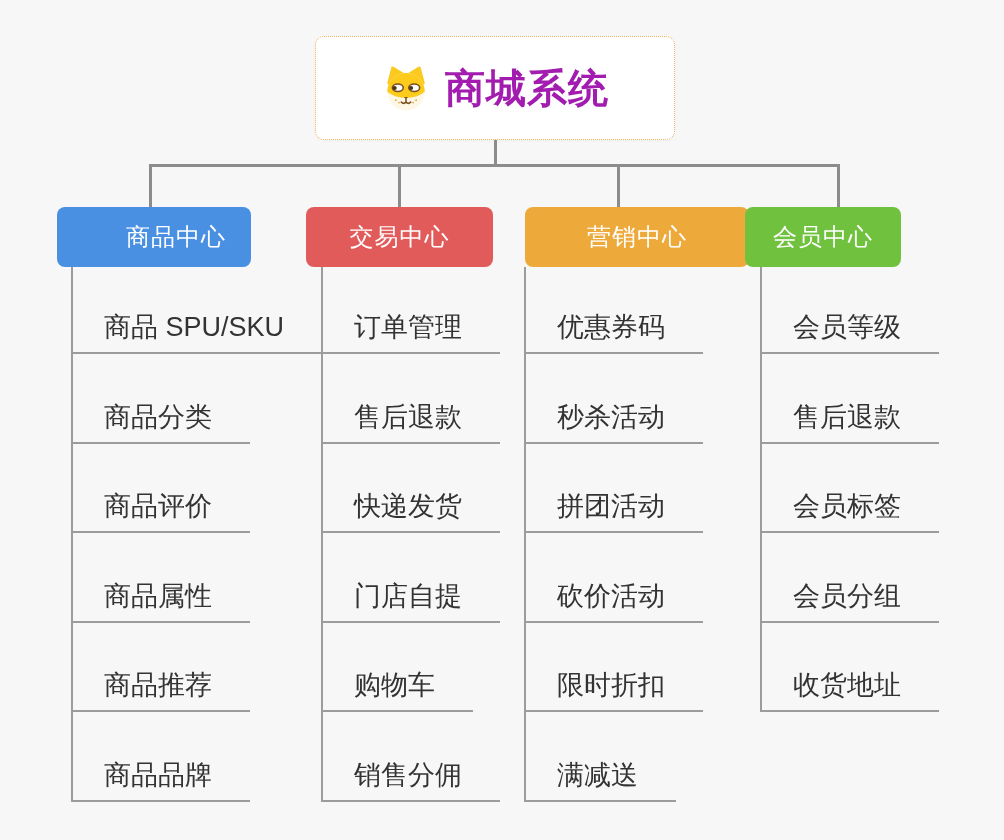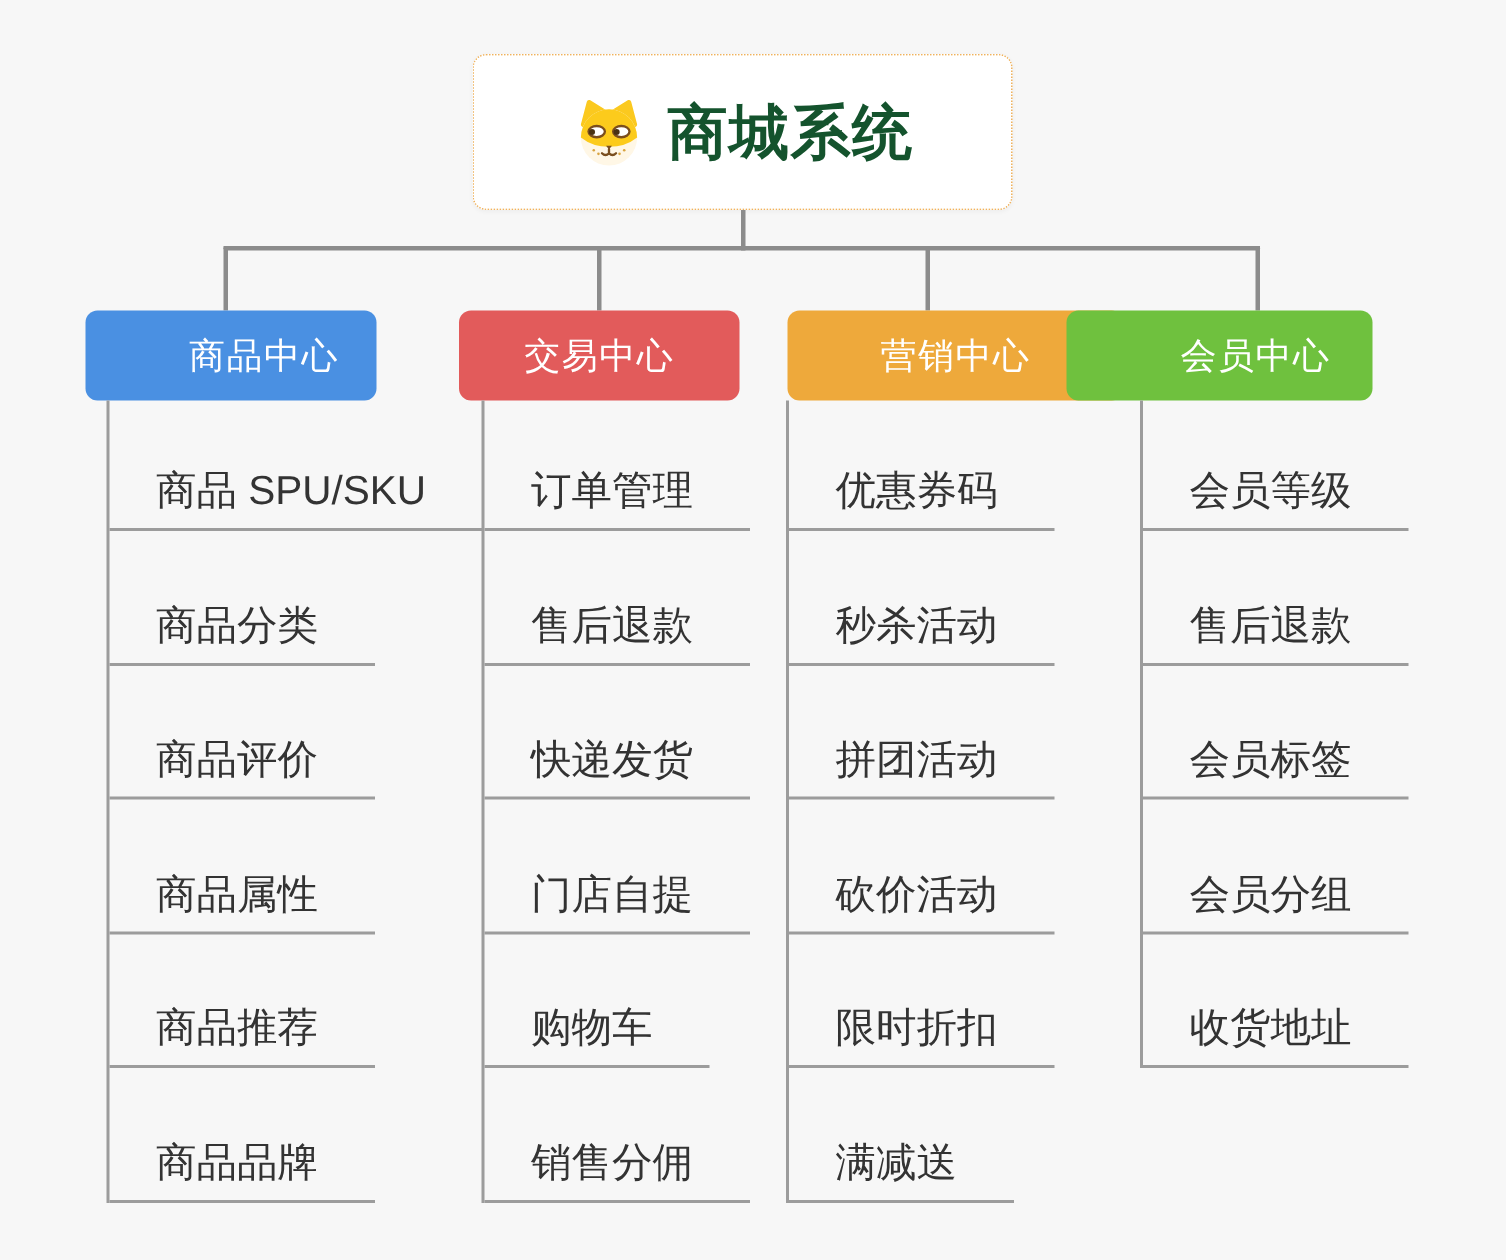--- a/index.html
+++ b/index.html
@@ -26,21 +26,21 @@
   .line.v{width:3px;}
   
   .branch-box{
     position:absolute;top:207px;height:60px;border-radius:8px;
     display:flex;align-items:center;justify-content:center;
     color:#ffffff;font-size:24px;letter-spacing:1px;
   }
   .branch-box.b1{left:57px;width:150px;padding-left:44px;}
   .branch-box.b2{left:306px;width:187px;text-align:right;}
   .branch-box.b3{left:525px;width:224px;}
-  .branch-box.b4{left:711px;width:156px;padding-left:48px;}
+  .branch-box.b4{left:745px;width:156px;}
   
   .col{
     position:absolute;top:267px;border-left:2px solid #9c9c9c;
   }
   .col.c1{left:71px;}
   .col.c2{left:321px;}
   .col.c3{left:524px;}
   .col.c4{left:760px;}
   .row{height:89.5px;display:flex;align-items:flex-end;}
   .row:first-child{height:87px;}
@@ -64,21 +64,21 @@
     <ellipse cx="42.5" cy="29" rx="7" ry="4.8" fill="#ffffff" stroke="#7a4e1e" stroke-width="2"></ellipse>
     <circle cx="17.5" cy="29.4" r="2.6" fill="#4a3214"></circle>
     <circle cx="38.5" cy="29.4" r="2.6" fill="#4a3214"></circle>
     <path d="M29.5 41 L34.5 41 L32 44.2 Z" fill="#7a4e1e"></path>
     <path d="M32 44 L32 47.5 M26 47.5 Q29 50.5 32 47.5 Q35 50.5 38 47.5" stroke="#7a4e1e" stroke-width="2" fill="none" stroke-linecap="round"></path>
     <circle cx="19" cy="45" r="1.1" fill="#d9a441"></circle>
     <circle cx="23" cy="48" r="1.1" fill="#d9a441"></circle>
     <circle cx="45" cy="45" r="1.1" fill="#d9a441"></circle>
     <circle cx="41" cy="48" r="1.1" fill="#d9a441"></circle>
   </svg>
-  <span class="root-title" style="color: #14532d;">商城系统</span>
+  <span class="root-title" style="color: #a21caf;">商城系统</span>
 </div>
 
 <div class="line v" style="left: 493.5px; top: 140px; height: 27px; background: rgb(140, 140, 140);"></div>
 <div class="line h" style="left: 148.5px; top: 164px; width: 691px; background: rgb(140, 140, 140);"></div>
 <div class="line v" style="left: 148.5px; top: 164px; height: 43px; background: rgb(140, 140, 140);"></div>
 <div class="line v" style="left: 397.5px; top: 164px; height: 43px; background: rgb(140, 140, 140);"></div>
 <div class="line v" style="left: 617px; top: 164px; height: 43px; background: rgb(140, 140, 140);"></div>
 <div class="line v" style="left: 836.5px; top: 164px; height: 43px; background: rgb(140, 140, 140);"></div>
 
 <div class="branch-box b1" style="background: rgb(74, 144, 226);">商品中心</div>

